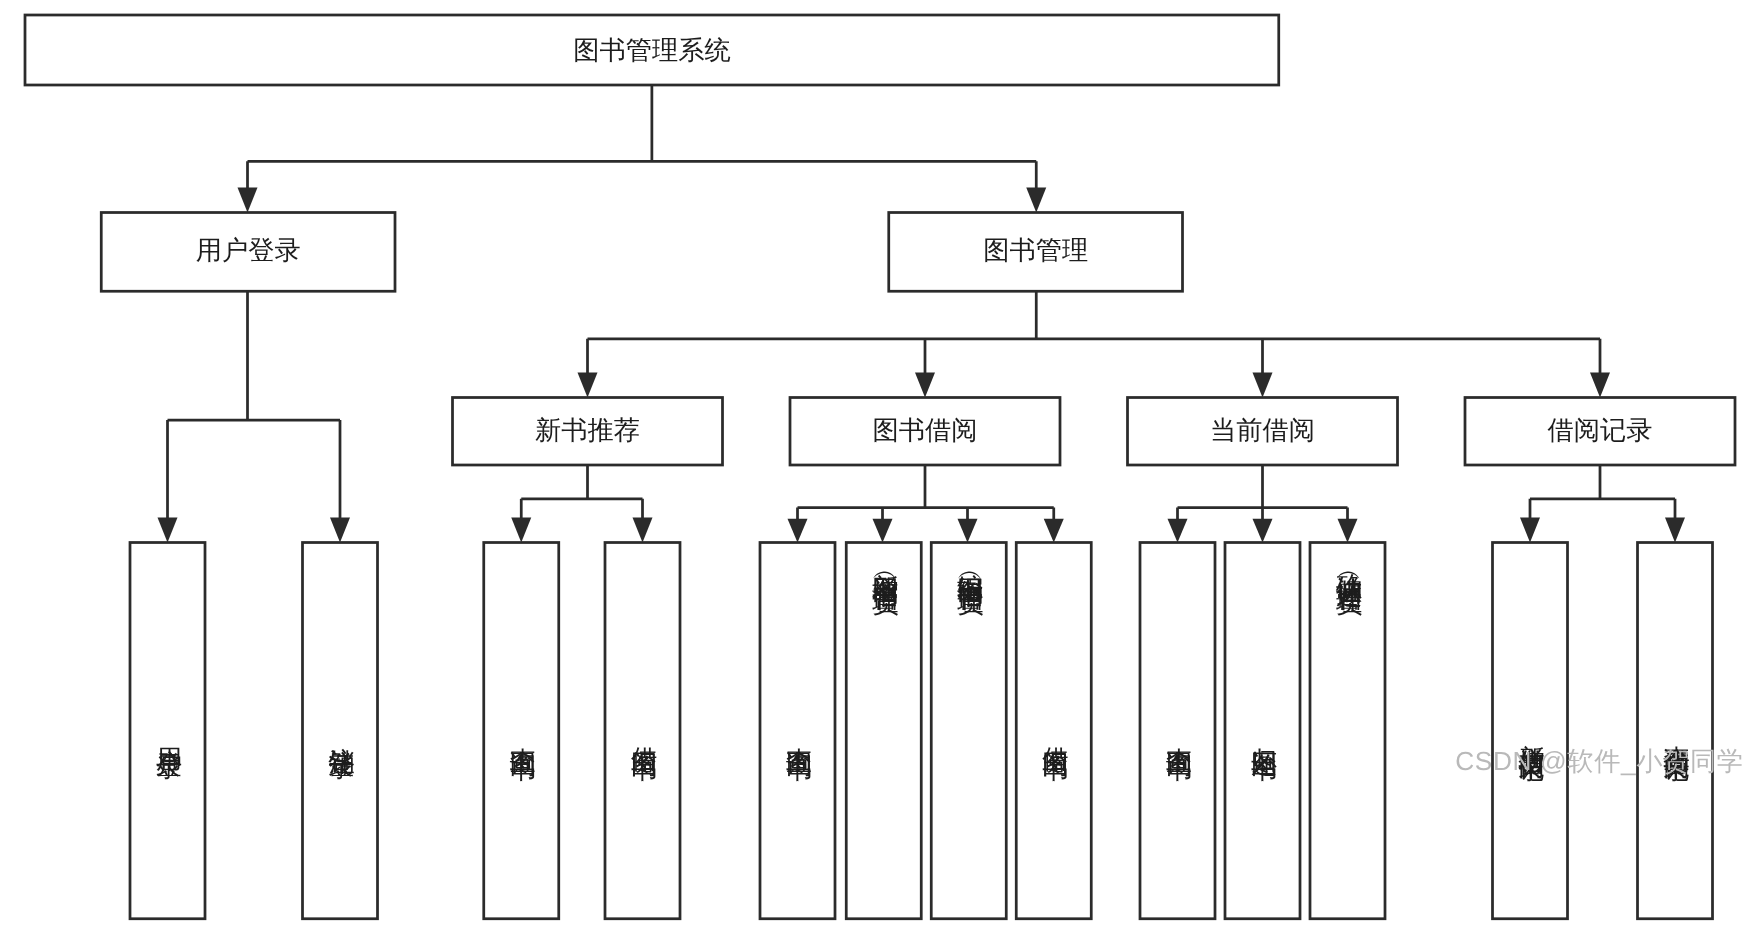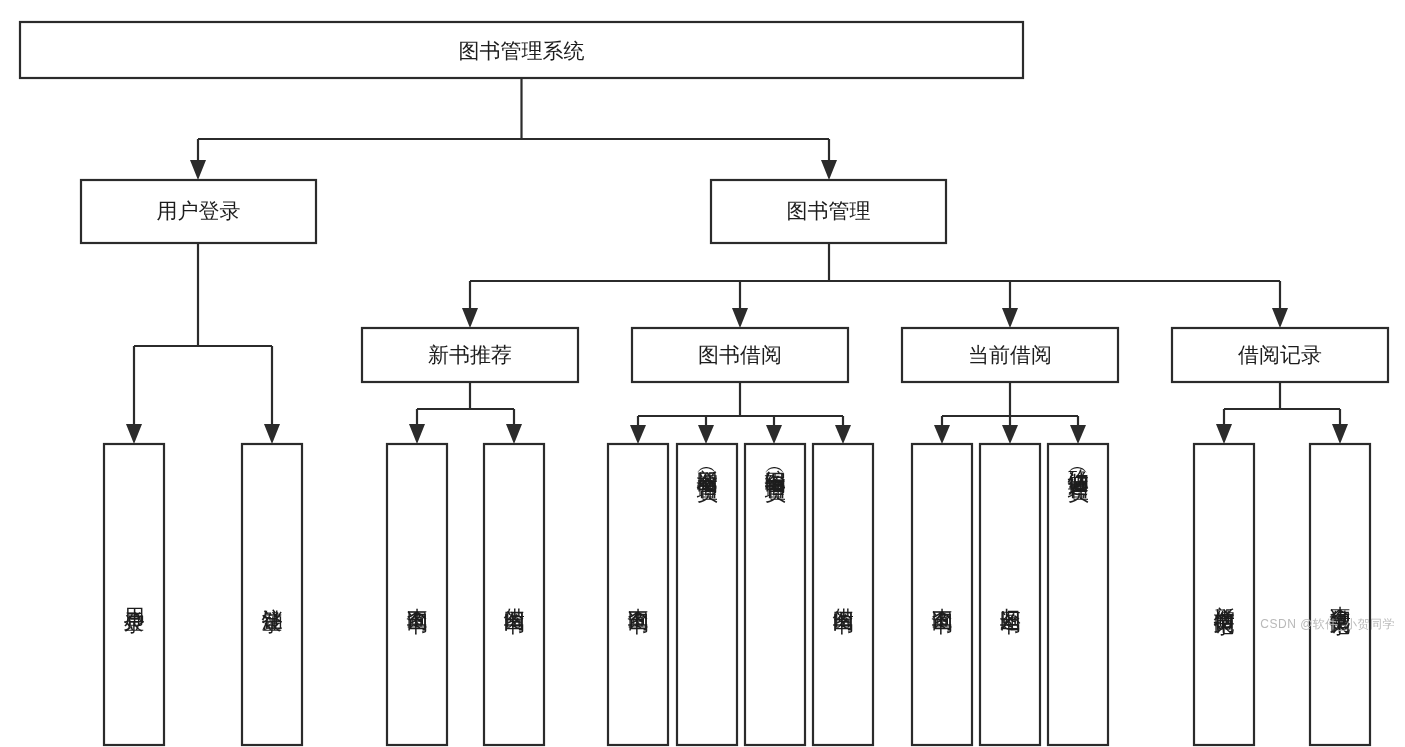--- a/index.html
+++ b/index.html
@@ -12,21 +12,20 @@
     width: 1405px;
     height: 747px;
     font-family: "Liberation Sans", "DejaVu Sans", sans-serif;
     overflow: hidden;
     position: relative;
   }
   #diagram-root {
     position: relative;
     width: 1405px;
     height: 629px;
-    margin-top: 10px;
   }
   svg#flow-svg {
     position: absolute;
     top: 0;
     left: 0;
     width: 1405px;
     height: 747px;
     display: block;
   }
   .node-box {
@@ -67,21 +66,21 @@
     color: #1d1d1d;
     letter-spacing: 2px;
     white-space: nowrap;
     text-align: center;
   }
   .watermark {
     position: absolute;
     right: 10px;
     bottom: 6px;
     font-family: "Liberation Sans", "DejaVu Sans", sans-serif;
-    font-size: 12px;
+    font-size: 21px;
     color: #b9b9b9;
     letter-spacing: 0.5px;
     user-select: none;
     white-space: nowrap;
   }
 </style>
 </head>
 <body>
 
 <div id="diagram-root">

